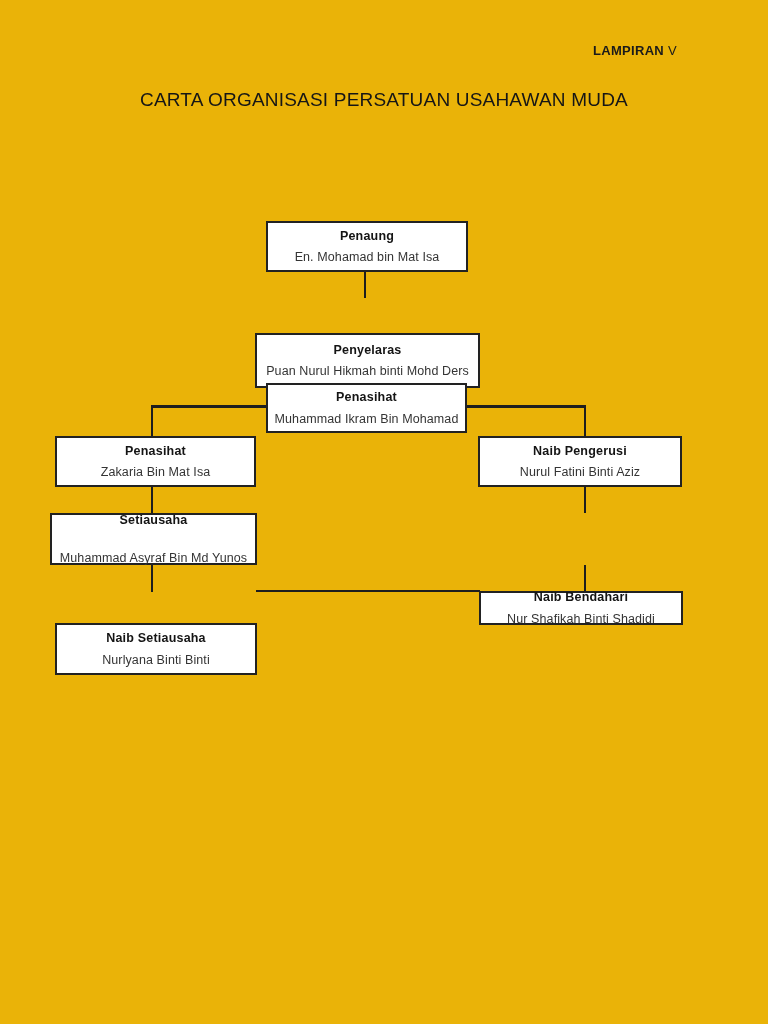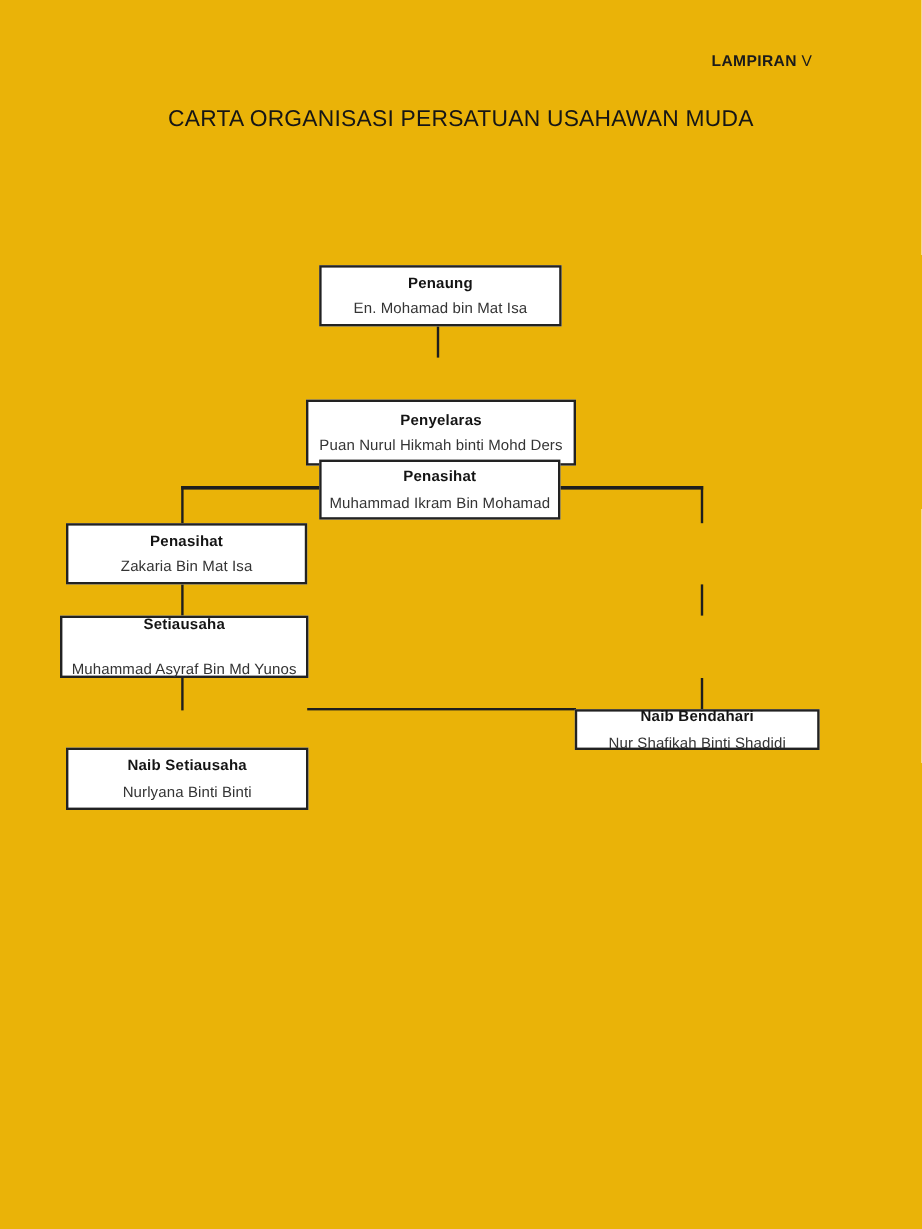--- a/index.html
+++ b/index.html
@@ -141,20 +141,24 @@
   <div class="obox" id="box-penasihat">
     <div class="role">Penasihat</div>
     <div class="name">Muhammad Ikram Bin Mohamad</div>
   </div>
 
   <div class="obox" id="box-pengerusi">
     <div class="role">Penasihat</div>
     <div class="name">Zakaria Bin Mat Isa</div>
   </div>
 
+  <div class="obox" id="box-naib-pengerusi">
+    <div class="role">Naib Pengerusi</div>
+    <div class="name">Nurul Fatini Binti Aziz</div>
+  </div>
 
   <div class="obox" id="box-setiausaha">
     <div class="role">Setiausaha</div>
     <div class="name">Muhammad Asyraf Bin Md Yunos</div>
   </div>
 
 
   <div class="obox" id="box-naib-setiausaha">
     <div class="role">Naib Setiausaha</div>
     <div class="name">Nurlyana Binti Binti</div>

